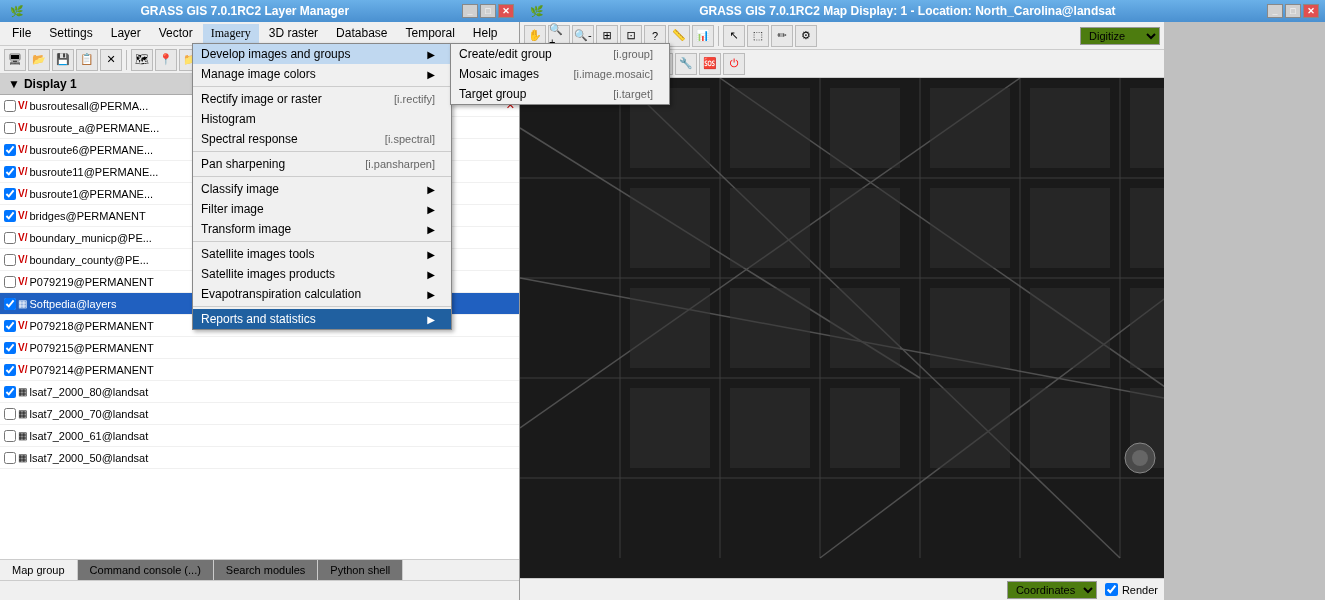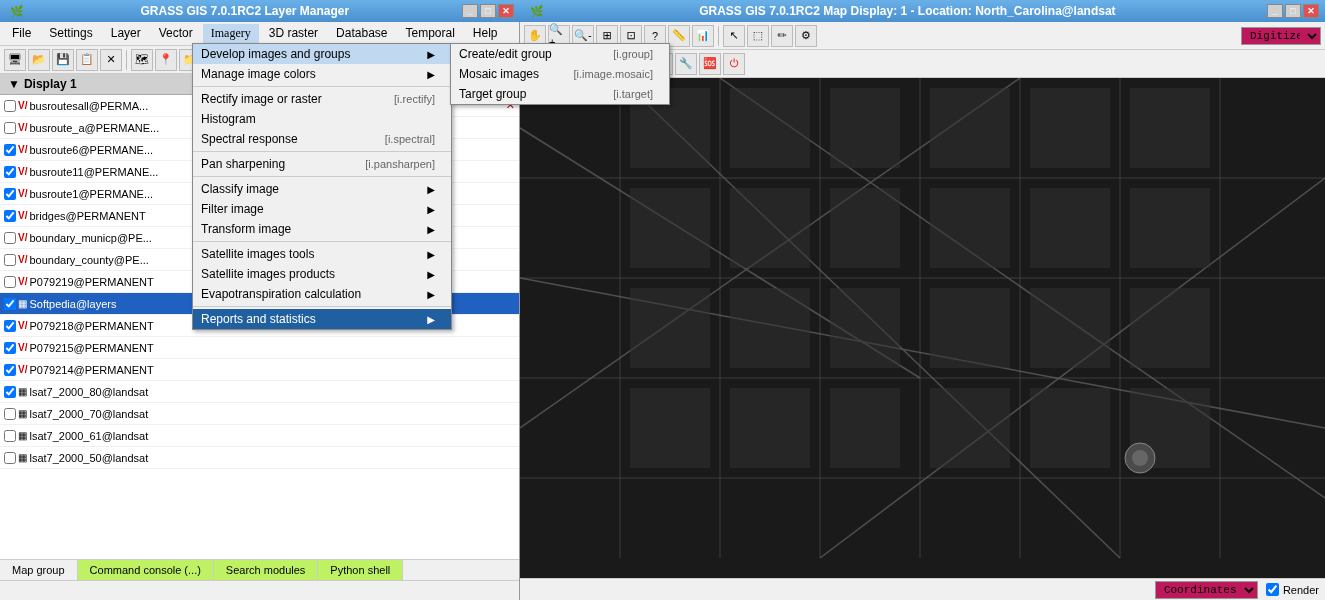--- a/index.html
+++ b/index.html
@@ -26,21 +26,21 @@
       border: 1px solid #888;
       font-size: 9px;
       display: flex; align-items: center; justify-content: center;
       cursor: pointer;
     }
     .win-btn.close { background: #e05050; color: white; }
     .win-btn.maximize { background: #d0d0d0; }
     .win-btn.minimize { background: #d0d0d0; }
 
     
-    .main-container { display: flex; width: 1325px; height: 578px; }
+    .main-container { display: flex; width: 1164px; height: 578px; }
 
     
     .layer-manager {
       width: 520px;
       height: 578px;
       background: #f0f0f0;
       border-right: 1px solid #999;
       display: flex;
       flex-direction: column;
     }
@@ -104,21 +104,21 @@
     .bottom-tabs {
       display: flex;
       background: #f0f0f0;
       border-top: 1px solid #ccc;
     }
     .bottom-tab {
       padding: 4px 12px;
       cursor: pointer;
       font-size: 11px;
       border-right: 1px solid #ccc;
-      background: #bef264;
+      background: #737373;
     }
     .bottom-tab.active { background: #f0f0f0; border-bottom: none; }
 
     
     .status-bar {
       background: #f0f0f0;
       border-top: 1px solid #ccc;
       padding: 2px 6px;
       font-size: 11px;
       height: 20px;
@@ -172,23 +172,22 @@
       font-size: 11px;
       height: 22px;
       display: flex;
       align-items: center;
       justify-content: flex-end;
       gap: 8px;
     }
     .coord-select {
       font-size: 11px;
       padding: 1px 4px;
-      background: #be185d;
+      background: #4d7c0f;
       border: 1px solid #999;
-      font-family: Liberation Mono, monospace;
     }
     .render-checkbox { display: flex; align-items: center; gap: 4px; }
 
     
     .imagery-dropdown {
       position: absolute;
       top: 43px;
       left: 192px;
       background: #f0f0f0;
       border: 1px solid #888;

